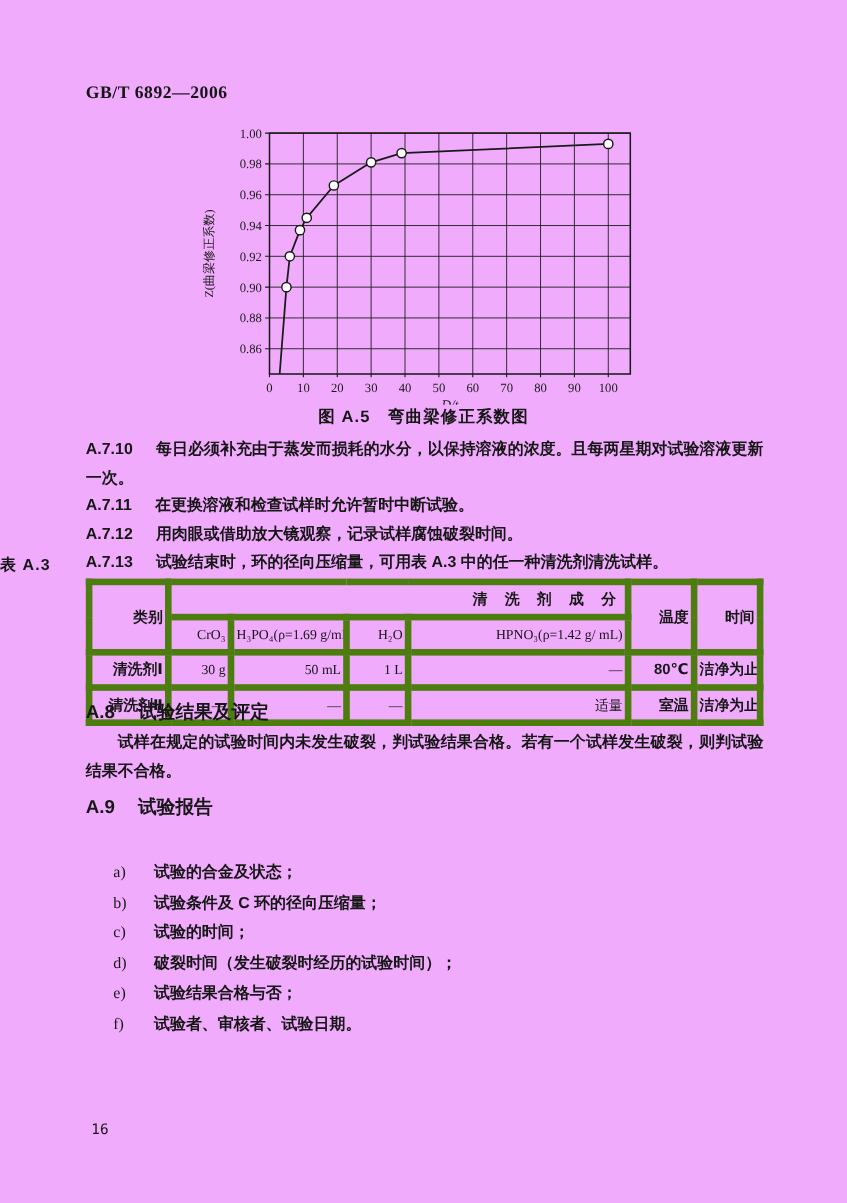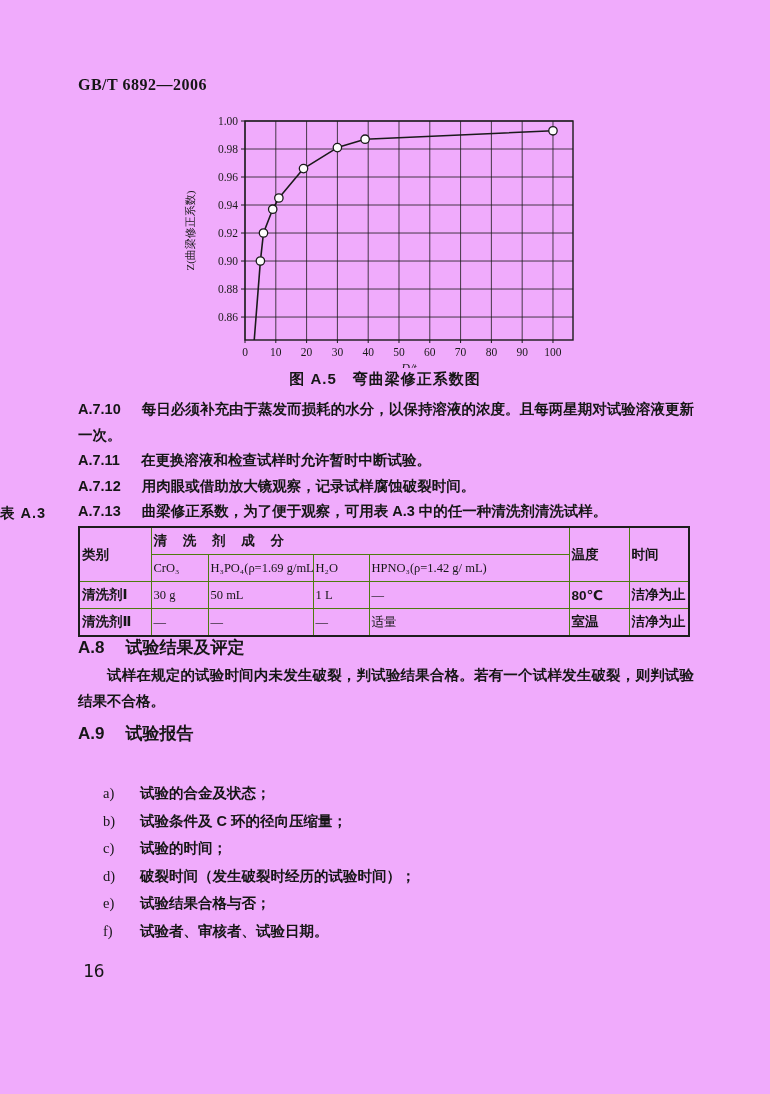--- a/index.html
+++ b/index.html
@@ -24,21 +24,21 @@
   .tbl-title{
     position:absolute;left:0;top:504px;width:770px;text-align:left;
     font-weight:700;font-size:14.5px;letter-spacing:1px;
   }
   table.a3{
     position:absolute;left:78px;top:526px;width:610px;
     border-collapse:collapse;table-layout:fixed;
     border:2px solid #1d1d1d;
   }
   table.a3 td{
-    border:1px solid #4d7c0f;text-align:left;vertical-align:middle;
+    border:6px solid #4d7c0f;text-align:right;vertical-align:middle;
     font-size:13.5px;font-weight:600;padding:2px 2px;height:22px;
     overflow:hidden;white-space:nowrap;
   }
   table.a3 td.formula{
     font-family:"Liberation Serif","DejaVu Serif",serif;
     font-weight:400;font-size:12.5px;letter-spacing:0;
   }
   table.a3 td.spread{letter-spacing:6px;}
   .sec-head{position:absolute;left:78px;font-weight:700;font-size:17px;}
   .sec-body{
@@ -49,21 +49,21 @@
     position:absolute;left:78px;width:616px;font-size:14.5px;font-weight:600;
     text-indent:1.7em;margin:0;
   }
   .a9-list{position:absolute;left:103px;top:780px;width:560px;}
   .a9-list .item{display:flex;line-height:27.6px;font-size:14.5px;font-weight:600;}
   .a9-list .lbl{
     width:37px;flex:0 0 37px;font-weight:500;
     font-family:"Liberation Serif","DejaVu Serif",serif;
   }
   .page-num{
-    position:absolute;left:83px;top:960px;font-size:18px;font-weight:500;
+    position:absolute;left:83px;top:1020px;font-size:13px;font-weight:500;
     font-family:"DejaVu Sans Mono","Liberation Mono",monospace;
   }
   svg text{font-family:"Liberation Serif","DejaVu Serif",serif;}
 </style>
 </head>
 <body>
 
 <div class="page">
 
   <div class="doc-code">GB/T 6892—2006</div>
@@ -141,21 +141,21 @@
         <circle cx="372.981220657277" cy="14.801790281329932" r="4.2" fill="#fdfdfc" stroke="#1a1a1a" stroke-width="1.3"></circle>
       </svg>
   </div>
 
   <div class="fig-caption">图 A.5　弯曲梁修正系数图</div>
 
   <div class="paras">
     <p><span class="pnum">A.7.10</span><span>每日必须补充由于蒸发而损耗的水分，以保持溶液的浓度。且每两星期对试验溶液更新一次。</span></p>
     <p><span class="pnum">A.7.11</span><span>在更换溶液和检查试样时允许暂时中断试验。</span></p>
     <p><span class="pnum">A.7.12</span><span>用肉眼或借助放大镜观察，记录试样腐蚀破裂时间。</span></p>
-    <p><span class="pnum">A.7.13</span><span>曲梁修正系数，为了便于观察，可用表 A.3 中的任一种清洗剂清洗试样。</span></p>
+    <p><span class="pnum">A.7.13</span><span>试验结束时，环的径向压缩量，可用表 A.3 中的任一种清洗剂清洗试样。</span></p>
   </div>
 
   <div class="tbl-title">表 A.3</div>
 
   <table class="a3">
     <colgroup>
       <col style="width:72px">
         <col style="width:57px">
         <col style="width:105px">
       <col style="width:56px">

